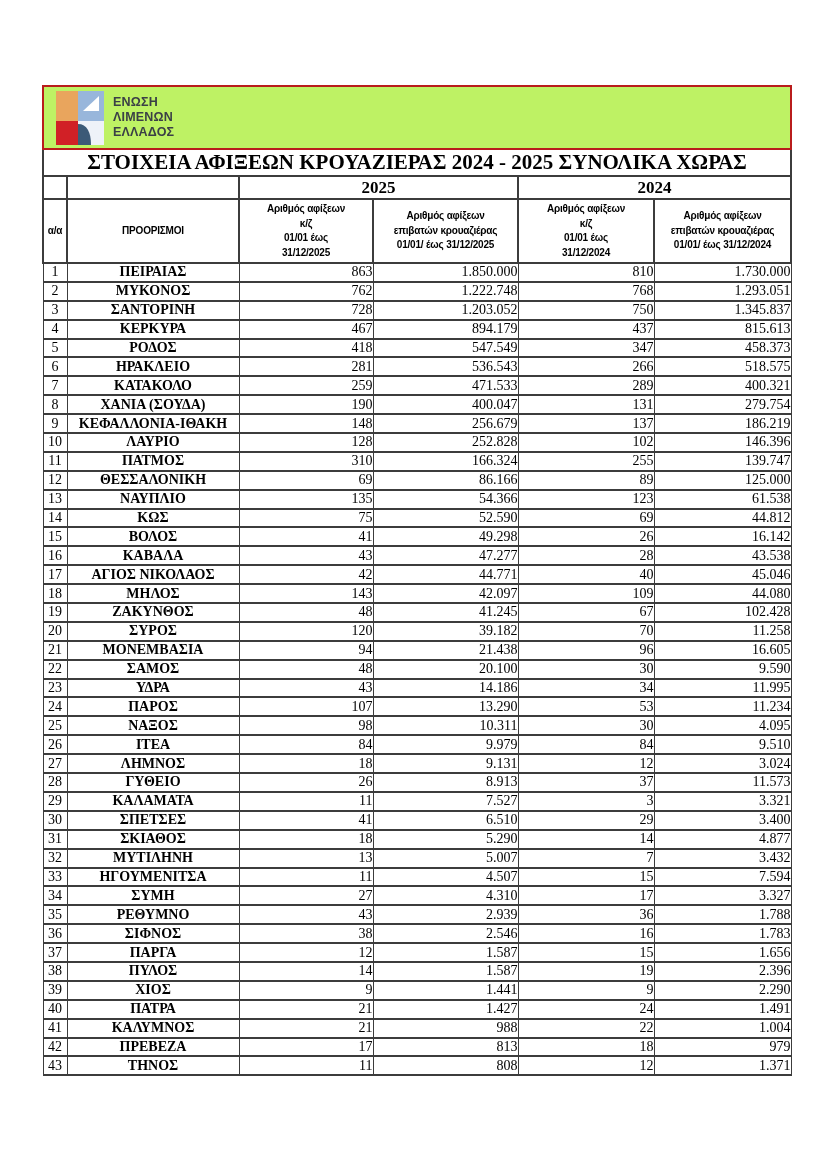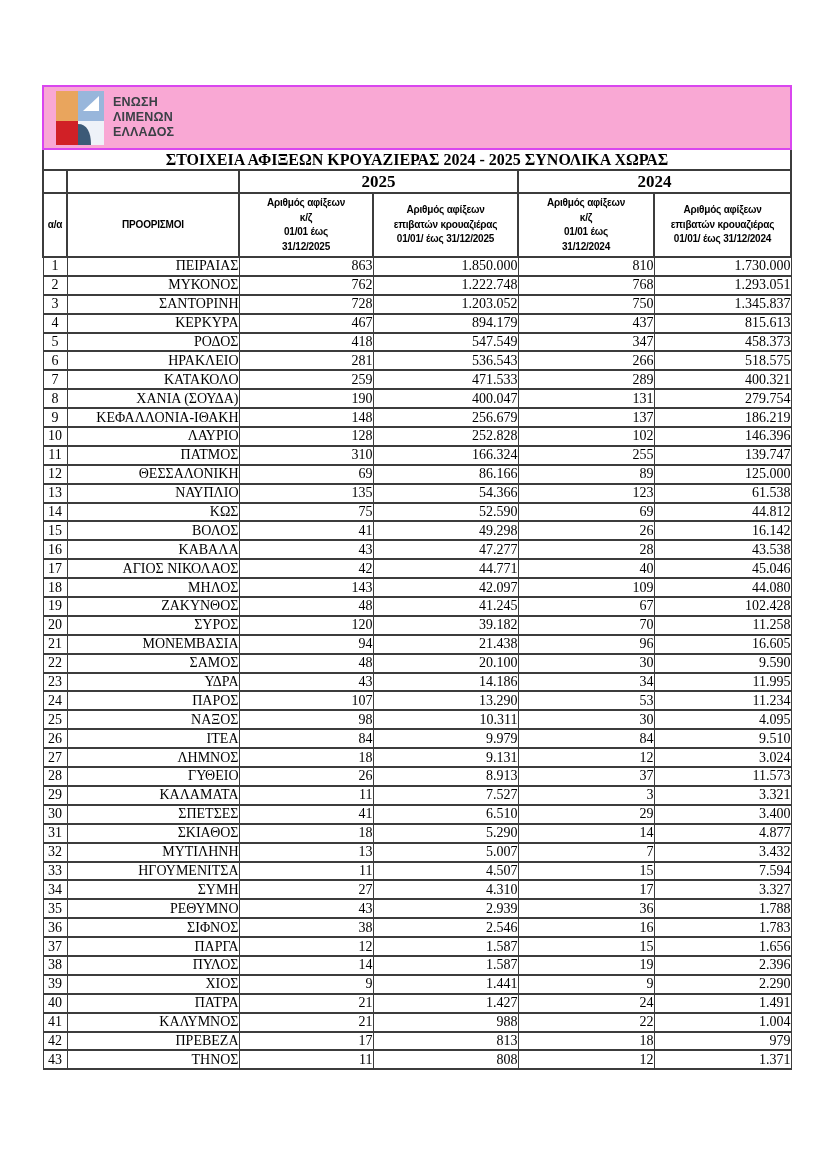--- a/index.html
+++ b/index.html
@@ -16,30 +16,30 @@
     border-collapse:collapse;
     table-layout:fixed;
   }
   table.main td{
     border:1px solid #3c3c3c;
     padding:0;
     color:#000;
     overflow:hidden;
     white-space:nowrap;
   }
-  tr.logo-row td{border:2px solid #d946ef;height:61px;background:#f9a8d4;margin-left:28px;}
+  tr.logo-row td{border:2px solid #b91c1c;height:61px;background:#bef264;margin-left:28px;}
   .logo{display:flex;align-items:center;gap:9px;padding-left:12px;}
   .logo-text{
     font-family:"Liberation Sans",sans-serif;
     font-weight:bold;font-size:12.5px;line-height:1.18;
     color:#3b4046;letter-spacing:.2px;
   }
   tr.title-row td{
     border:2px solid #3c3c3c;height:19px;
-    text-align:center;font-weight:bold;font-size:16px;
+    text-align:center;font-weight:bold;font-size:21px;
   }
   tr.year-row td{
     border:2px solid #3c3c3c;height:21px;
     text-align:center;font-weight:bold;font-size:17px;
   }
   tr.head-row td{
     border:2px solid #3c3c3c;
     height:62px;
     text-align:center;vertical-align:middle;
     font-family:"Liberation Sans",sans-serif;
@@ -47,21 +47,21 @@
     letter-spacing:-0.2px;
     white-space:pre-line;
   }
   tbody.data td{
     height:16.9px;
     font-size:14px;
     border-top-width:2px;border-bottom-width:2px;
     vertical-align:middle;
   }
   .c-idx{text-align:center;}
-  .c-name{text-align:right;padding-left:3px;}
+  .c-name{text-align:center;padding-left:3px;font-weight:bold;}
   .c-num{text-align:right;padding-right:5px;}
 </style>
 </head>
 <body>
 
 <div class="page">
   <table class="main">
     <colgroup>
       <col style="width:24px">
       <col style="width:172px">

